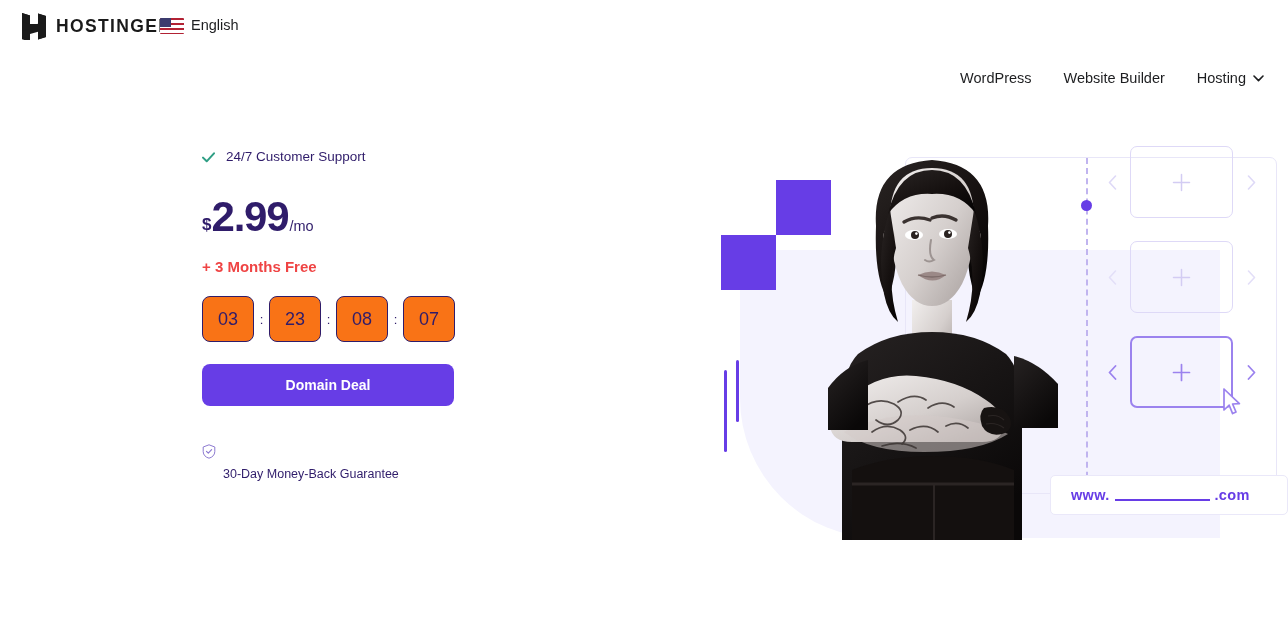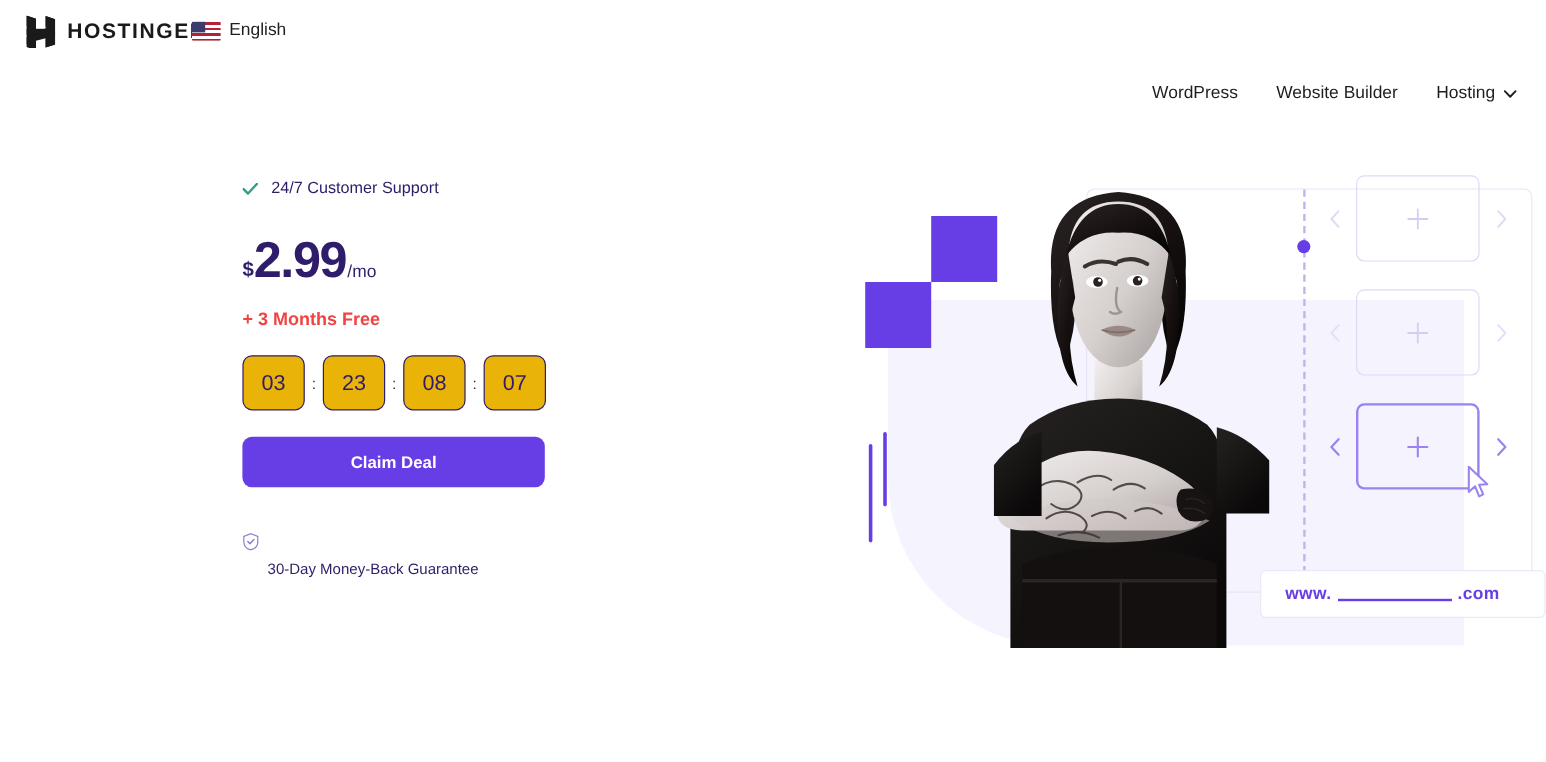--- a/index.html
+++ b/index.html
@@ -189,21 +189,21 @@
   }
   .tbox {
     width: 52px; height: 46px;
     border: 1px solid #2f1c6a;
     border-radius: 8px;
     display: flex;
     align-items: center;
     justify-content: center;
     font-size: 18px;
     color: #2f1c6a;
-    background: #eab308;
+    background: #f97316;
   }
   .tsep {
     width: 15px;
     text-align: center;
     font-size: 13px;
     color: #2f1c6a;
   }
 
   .cta {
     margin-top: 22px;
@@ -445,21 +445,21 @@
   <div class="timer">
     <div class="tbox">03</div>
     <div class="tsep">:</div>
     <div class="tbox">23</div>
     <div class="tsep">:</div>
     <div class="tbox">08</div>
     <div class="tsep">:</div>
     <div class="tbox">07</div>
   </div>
 
-  <button class="cta">Claim Deal</button>
+  <button class="cta">Domain Deal</button>
 
   <div class="guarantee">
     <svg class="shield" viewBox="0 0 14 15">
       <path d="M7 0.8 L12.8 3 V7.6 C12.8 11 10.3 13.3 7 14.2 C3.7 13.3 1.2 11 1.2 7.6 V3 Z" fill="none" stroke="#8c7ad0" stroke-width="1"></path>
       <path d="M4.5 7.3 L6.3 9.1 L9.6 5.6" fill="none" stroke="#8c7ad0" stroke-width="1.2" stroke-linecap="round" stroke-linejoin="round"></path>
     </svg>
     <span class="guarantee-label">30-Day Money-Back Guarantee</span>
   </div>
 </div>
 

